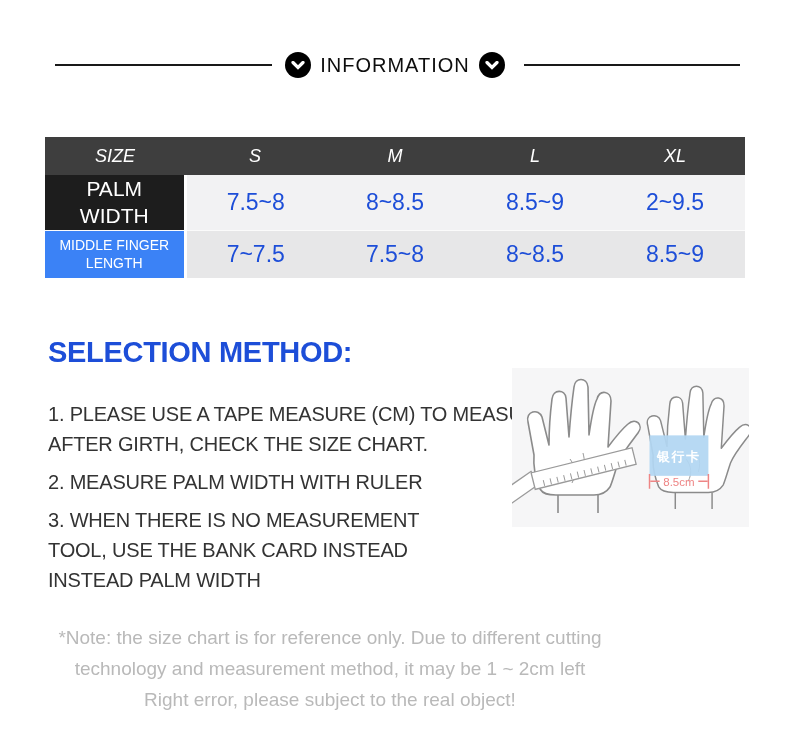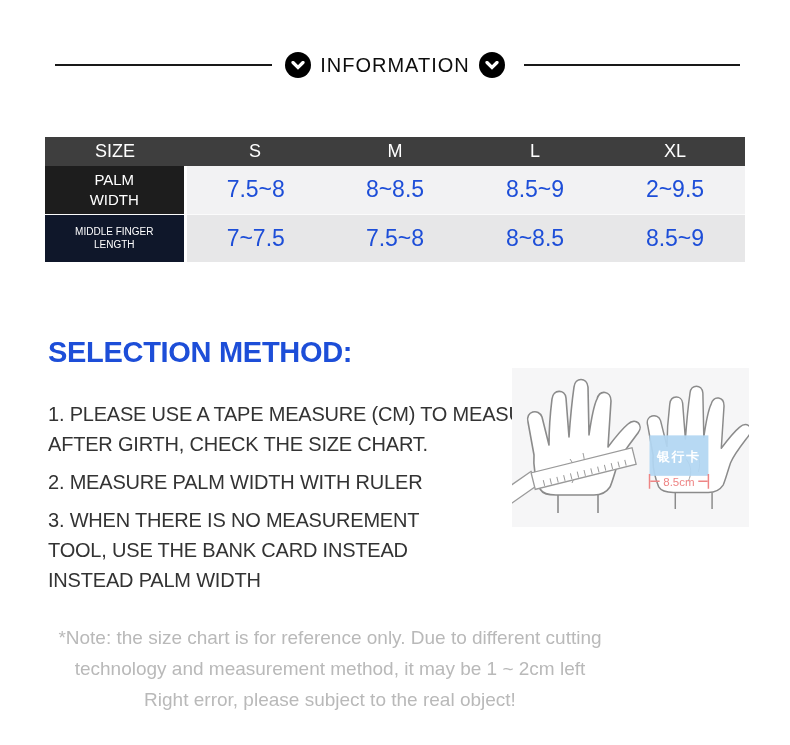--- a/index.html
+++ b/index.html
@@ -13,25 +13,25 @@
   .hdr-line.left  { left:55px;  width:217px; }
   .hdr-line.right { left:524px; width:216px; }
   .chev-circle { width:26px; height:26px; border-radius:50%; background:#000;
     display:flex; align-items:center; justify-content:center; flex:none; }
   .info-title { font-size:20px; letter-spacing:1px; color:#0d0d0d; white-space:nowrap;text-align:center; }
 
   
   table.size-table { position:absolute; left:45px; top:137px; width:700px;
     border-collapse:collapse; table-layout:fixed; }
   .size-table th, .size-table td { text-align:center; vertical-align:middle; font-weight:400; }
-  .size-table thead th { height:29px; background:#3e3e3e; color:#fff; font-size:18px; }
-  .size-table .row-label { color:#fff; font-size:15px; line-height:1.3;
+  .size-table thead th { height:38px; background:#3e3e3e; color:#fff; font-size:18px;font-style:italic; }
+  .size-table .row-label { color:#fff; font-size:21px; line-height:1.3;
     white-space:pre-line; height:48px; }
   .size-table tr.r1 .row-label { background:#1d1d1d; }
-  .size-table tr.r2 .row-label { background:#0f172a; font-size:10px; }
+  .size-table tr.r2 .row-label { background:#3b82f6; font-size:14px; }
   .size-table td.val { font-size:23px; color:#1d4ed8; height:48px; }
   .size-table tr.r1 td.val { background:#f2f2f3; }
   .size-table tr.r2 td.val { background:#e7e7e8;margin-left:41px; }
   .size-table td.val.first { border-left:3px solid #fff; }
   .size-table tr.r2 td, .size-table tr.r2 th { border-top:1px solid #fbfbfb; }
 
   
   .sel-heading { position:absolute; left:48px; top:336px; font-size:29px; font-weight:bold;
     color:#1d4ed8; letter-spacing:-0.3px; white-space:nowrap; }
   .steps { position:absolute; left:48px; top:399px; font-size:20px; color:#333;

